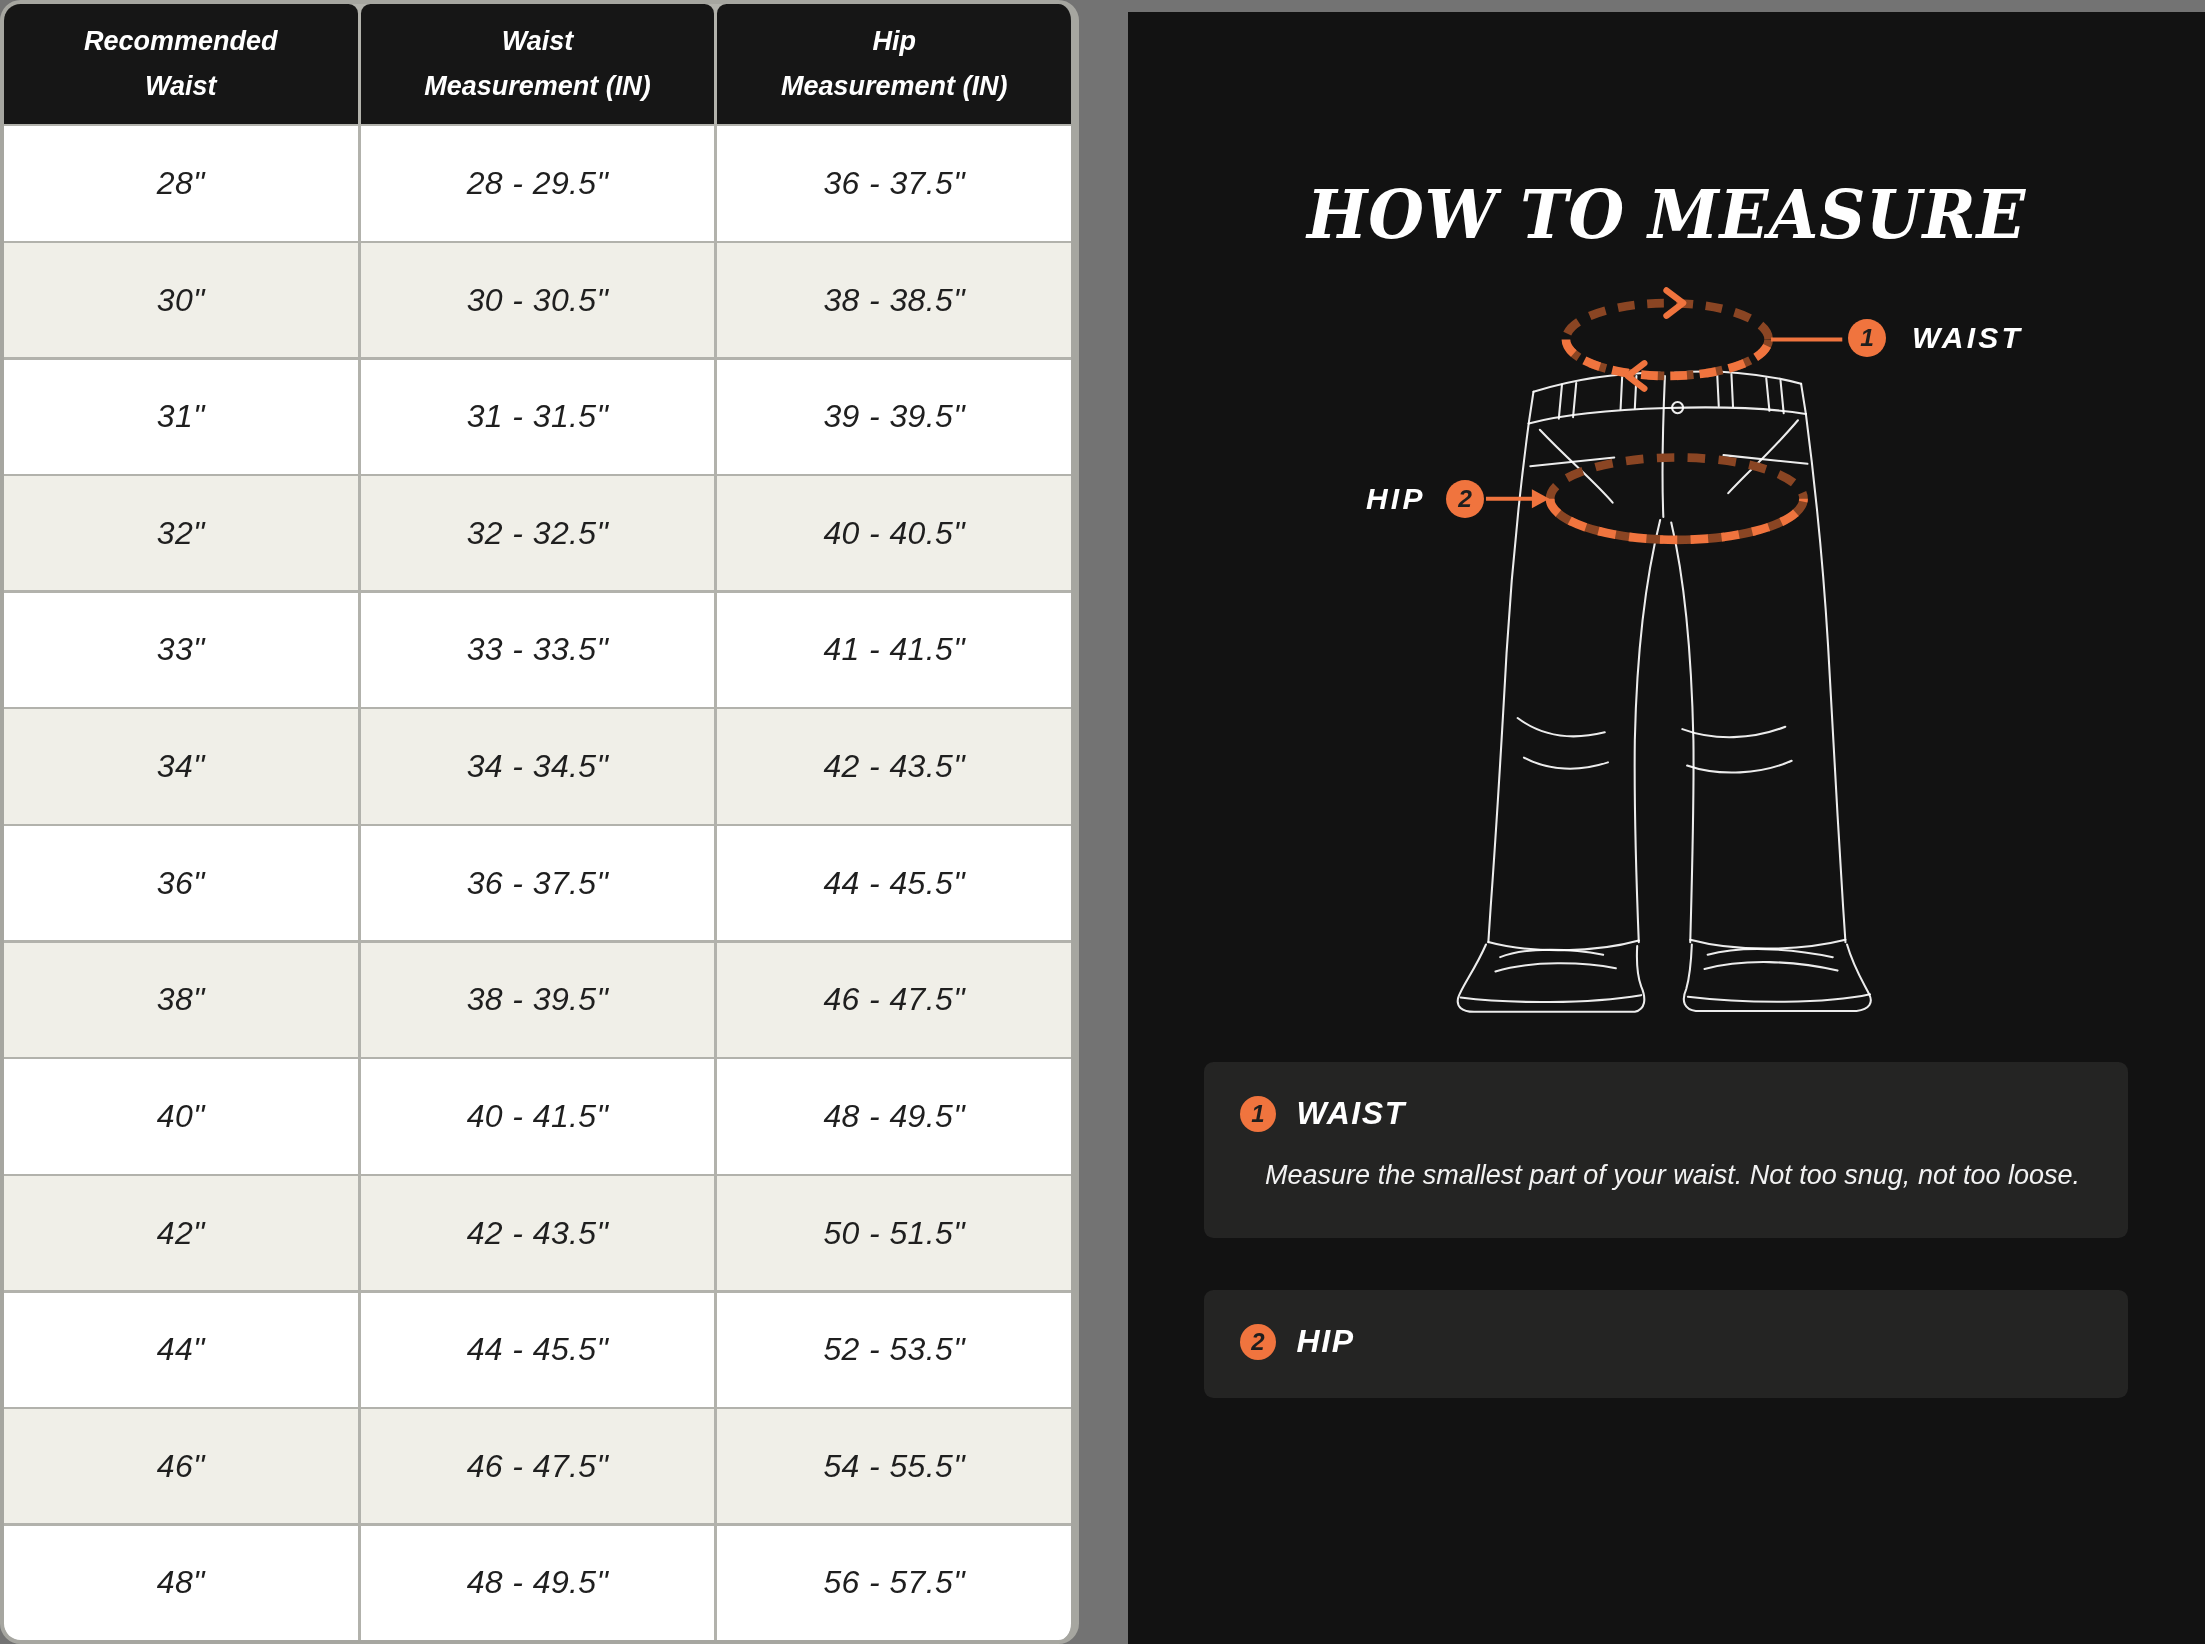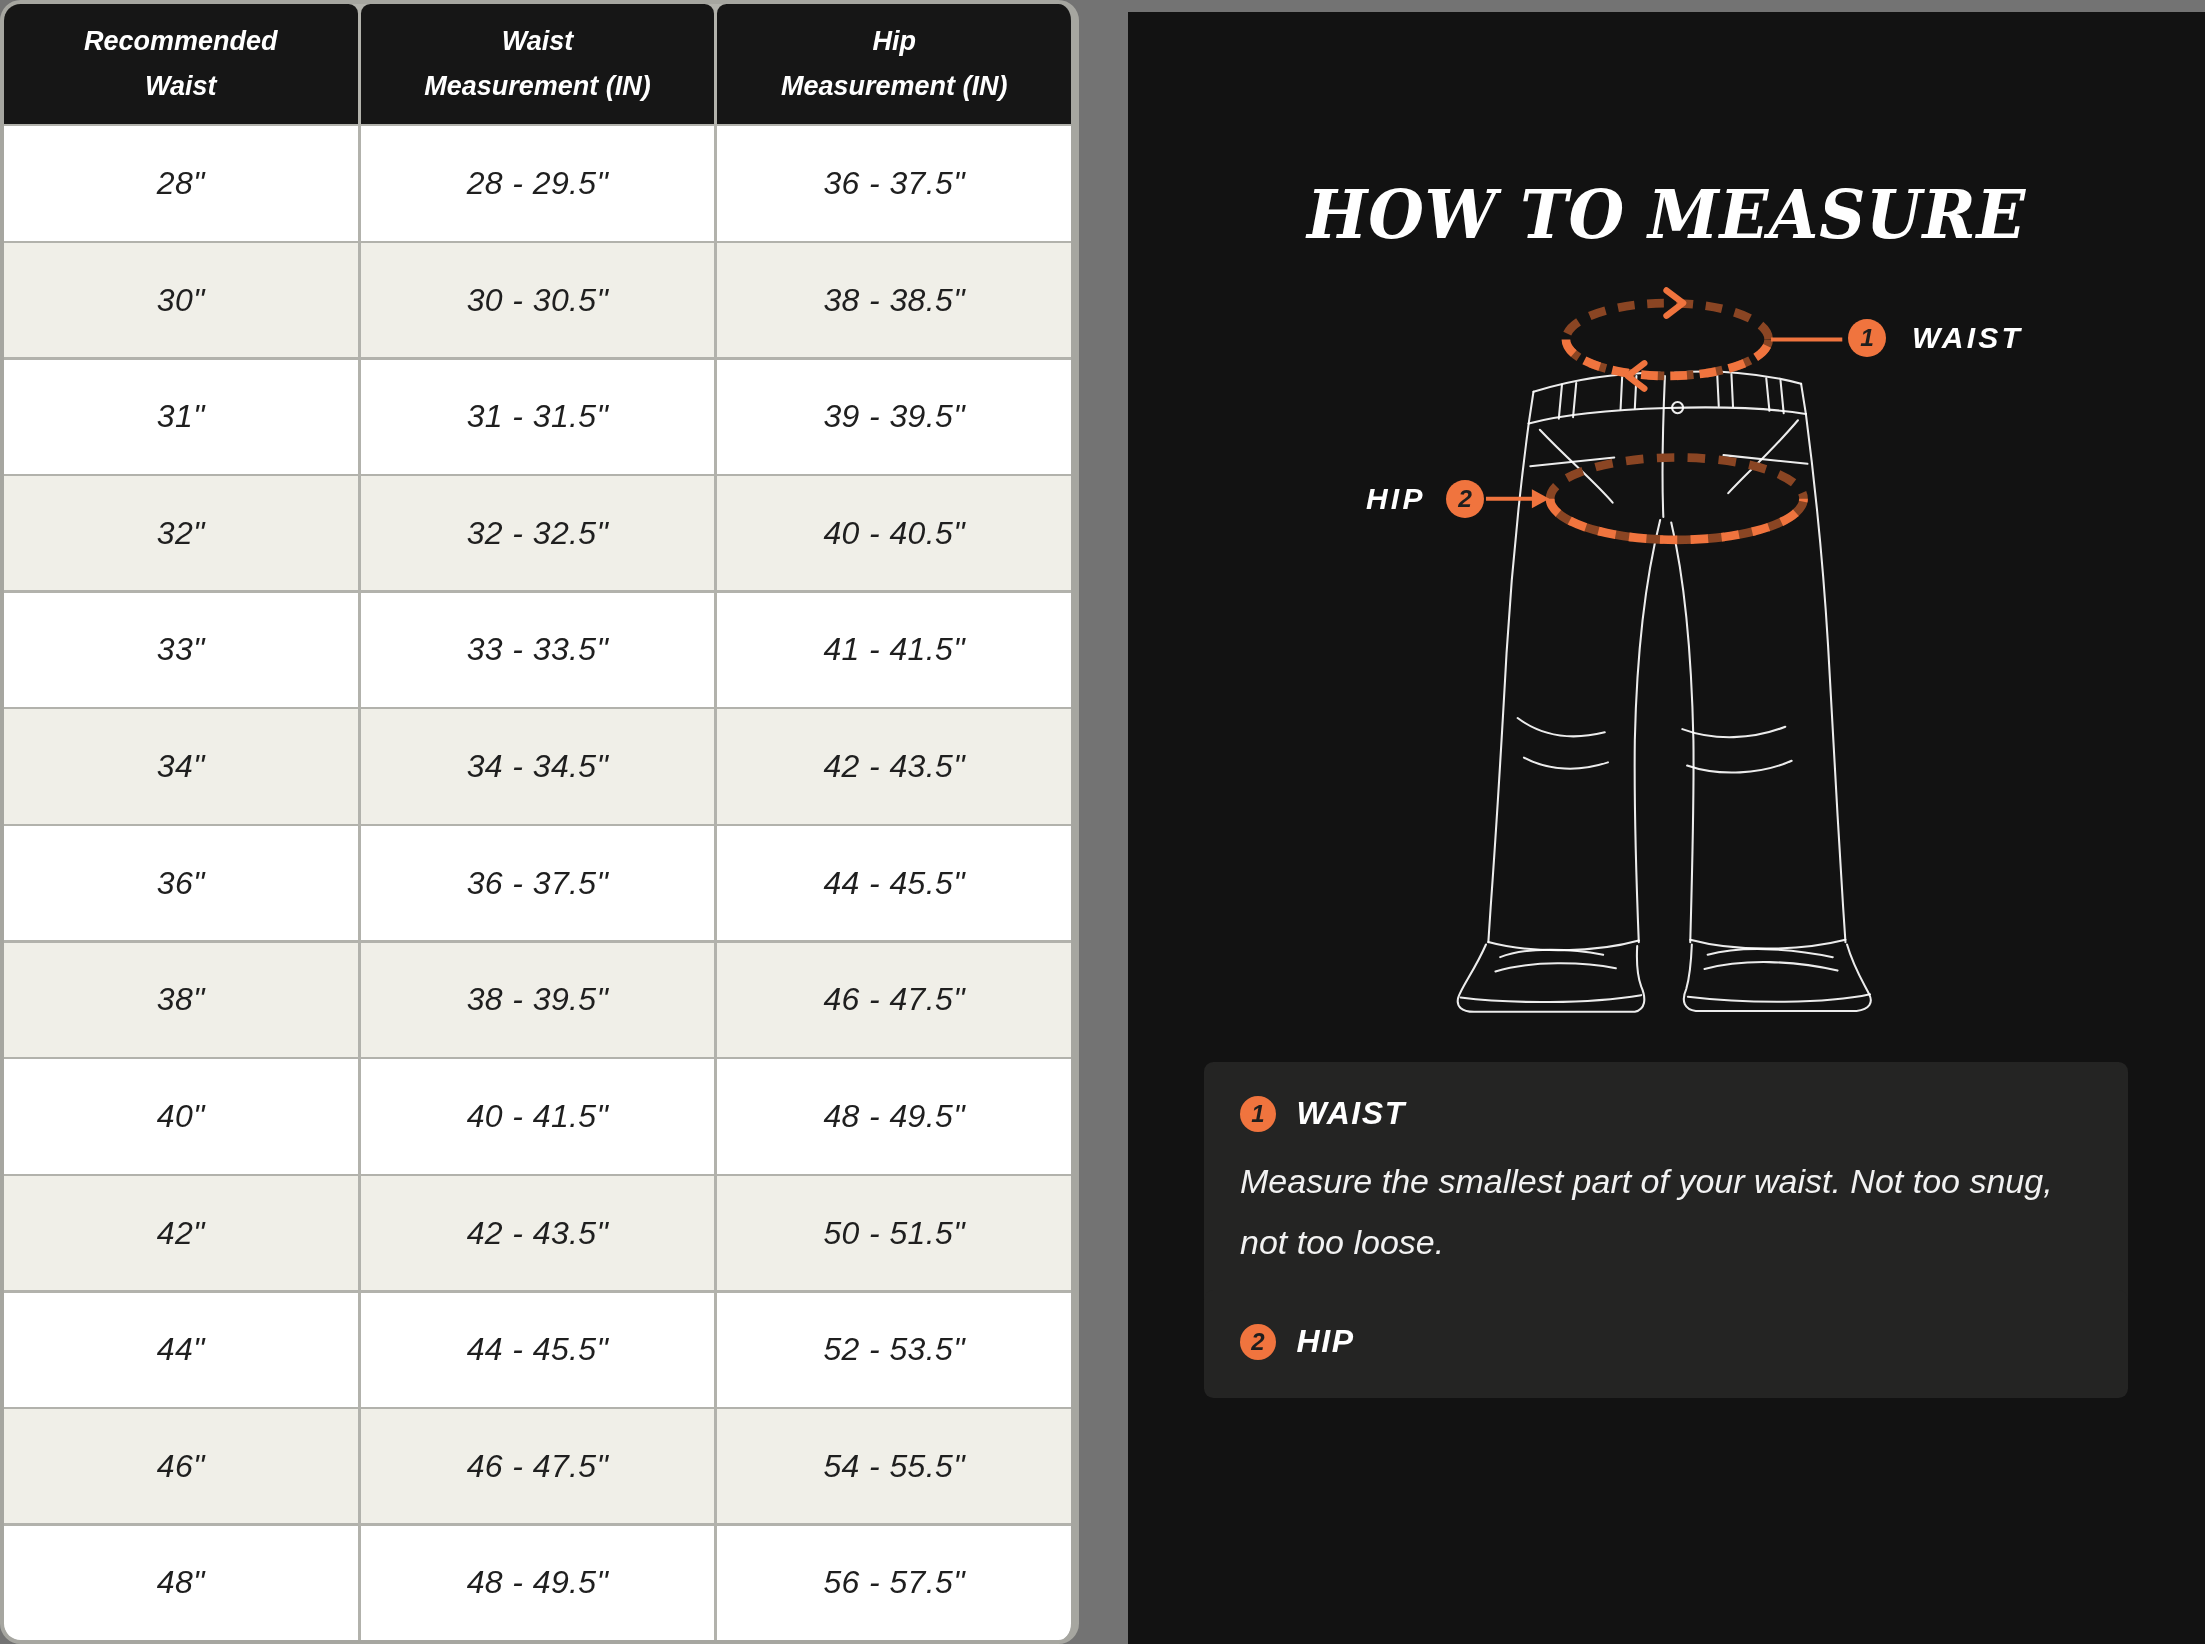--- a/index.html
+++ b/index.html
@@ -35,21 +35,21 @@
   .hip-badge{left:318px;top:207px;}
 
   .info-box{position:absolute;left:76px;width:924px;box-sizing:border-box;background:#242423;
     border-radius:9.5px;padding:33px 36px 38px 36px;}
   .box-waist{top:1050px;}
   .box-hip{top:1278px;}
   .box-head{display:flex;align-items:center;gap:20.6px;}
   .box-badge{width:36px;height:36px;border-radius:50%;background:#f0743e;color:#1e1e1e;
     font-weight:bold;font-size:24px;display:flex;align-items:center;justify-content:center;flex:0 0 auto;}
   .box-title{color:#fff;font-weight:bold;font-size:32px;letter-spacing:1.6px;}
-  .box-text{margin-top:19px;color:#f2f2f2;font-size:34px;line-height:1.8;max-width:840px;}
+  .box-text{margin-top:19px;color:#f2f2f2;font-size:27px;line-height:1.8;max-width:840px;text-align:right;}
 </style>
 </head>
 <body>
 
 <div id="page">
 
   <div class="table-panel">
     <div class="size-grid" id="size-grid">
         <div class="hcell">
           <div>Recommended</div>

